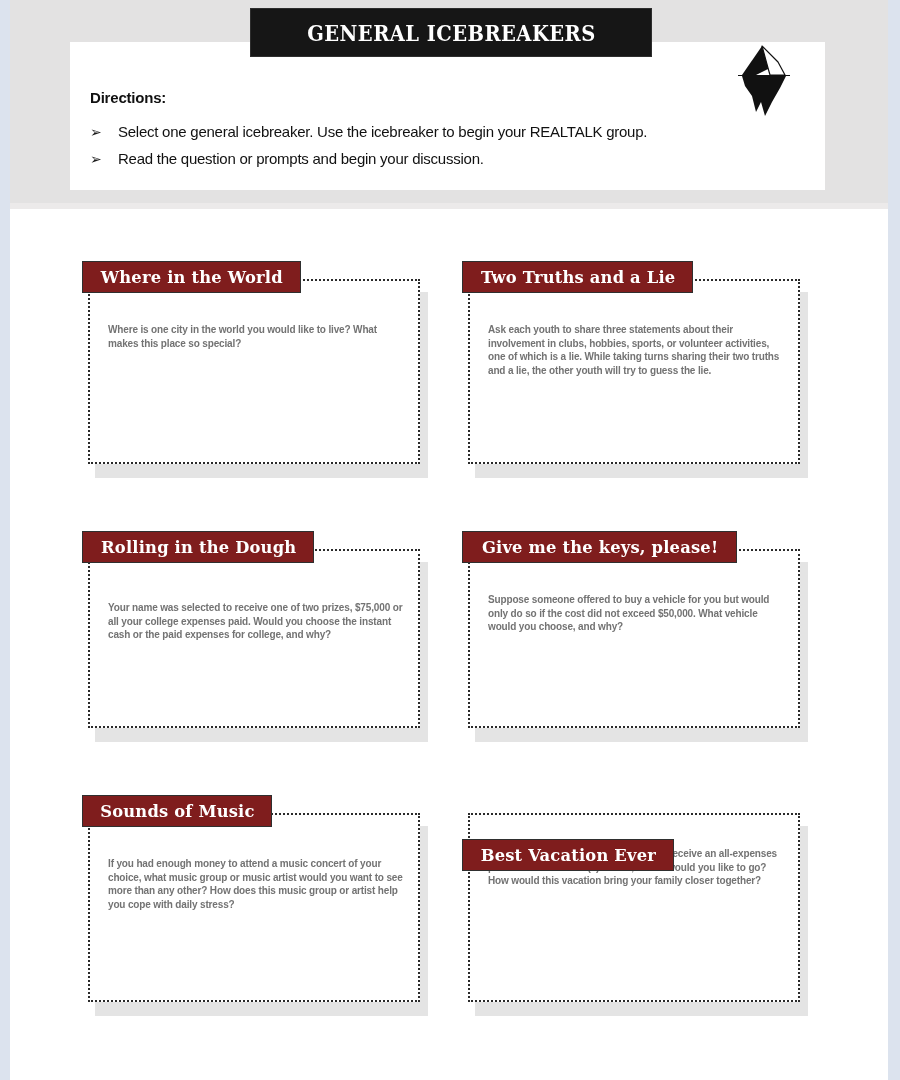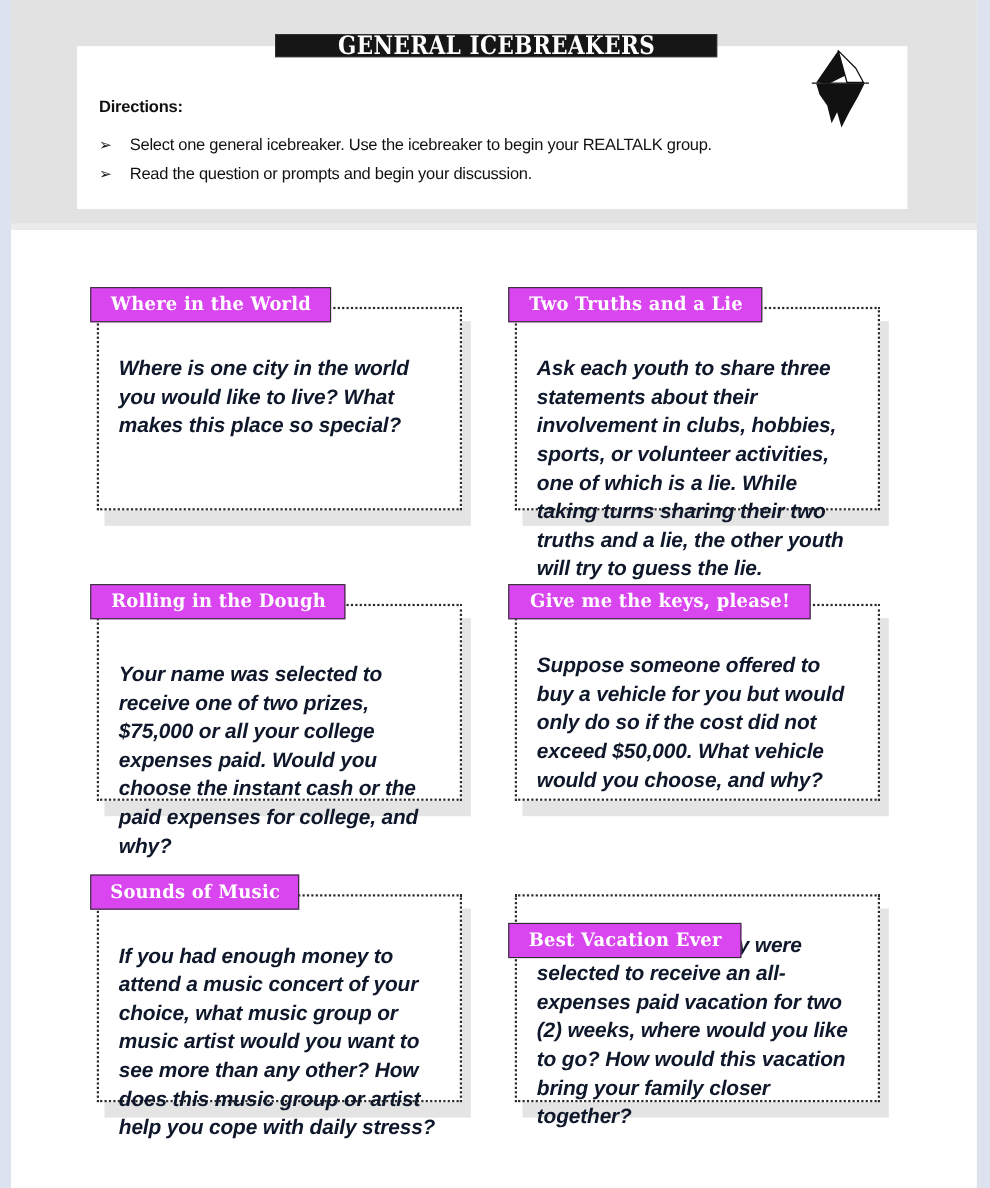--- a/index.html
+++ b/index.html
@@ -40,23 +40,23 @@
     top: 203px;
     width: 878px;
     height: 6px;
     background: #eceaea;
   }
 
   
   #title-banner {
     position: absolute;
     left: 250px;
-    top: 31px;
+    top: 8px;
     width: 402px;
-    height: 21px;
+    height: 49px;
     background: #161616;
     border: 1px solid #2e2e2e;
     box-sizing: border-box;
     display: flex;
     align-items: center;
     justify-content: center;
     z-index: 6;
   }
   #title-banner .title-text {
     color: #ffffff;
@@ -153,33 +153,32 @@
     height: 185px;
     background: #ffffff;
     border: 2px dotted #2a2a2a;
     box-sizing: border-box;
   }
   .card-text {
     position: absolute;
     left: 18px;
     top: 42px;
     width: 296px;
-    font-size: 19px;
+    font-size: 10px;
     font-weight: bold;
     line-height: 1.37;
-    color: #0f172a;
+    color: #737373;
     letter-spacing: -0.15px;
-    font-style: italic;
   }
   .card-header {
     position: absolute;
     left: -6px;
     top: 0;
     height: 32px;
-    background: #d946ef;
+    background: #7f1d1d;
     border: 1px solid #2f2f2f;
     box-sizing: border-box;
     display: flex;
     align-items: center;
     padding: 0 13px 0 14px;
     z-index: 3;
   }
   .card-header .card-title {
     color: #ffffff;
     font-family: "DejaVu Serif", serif;

